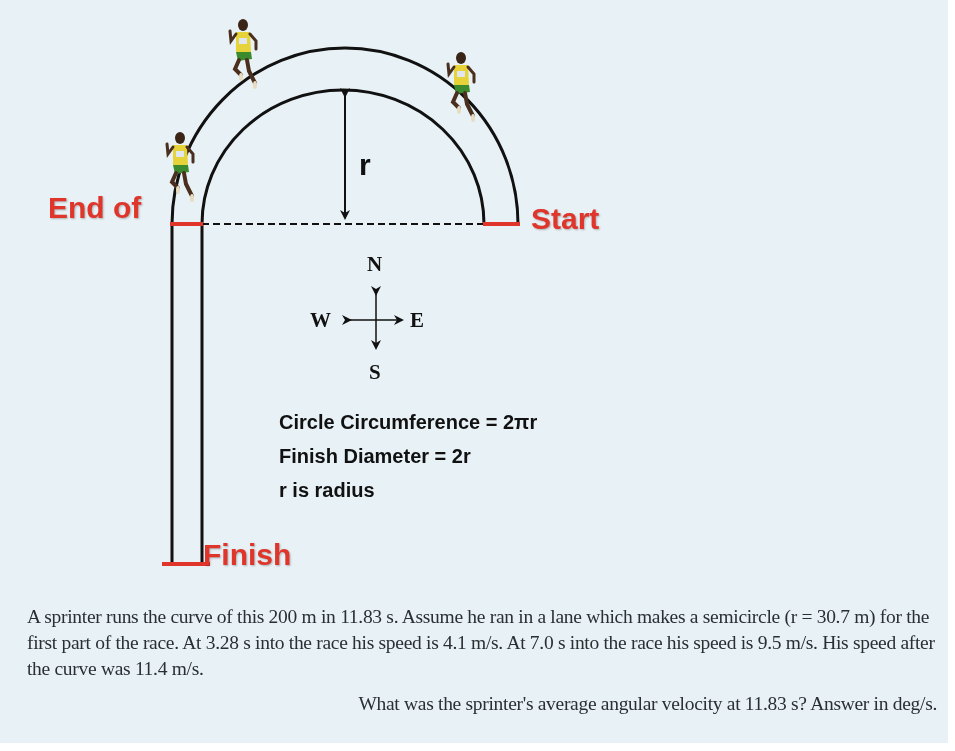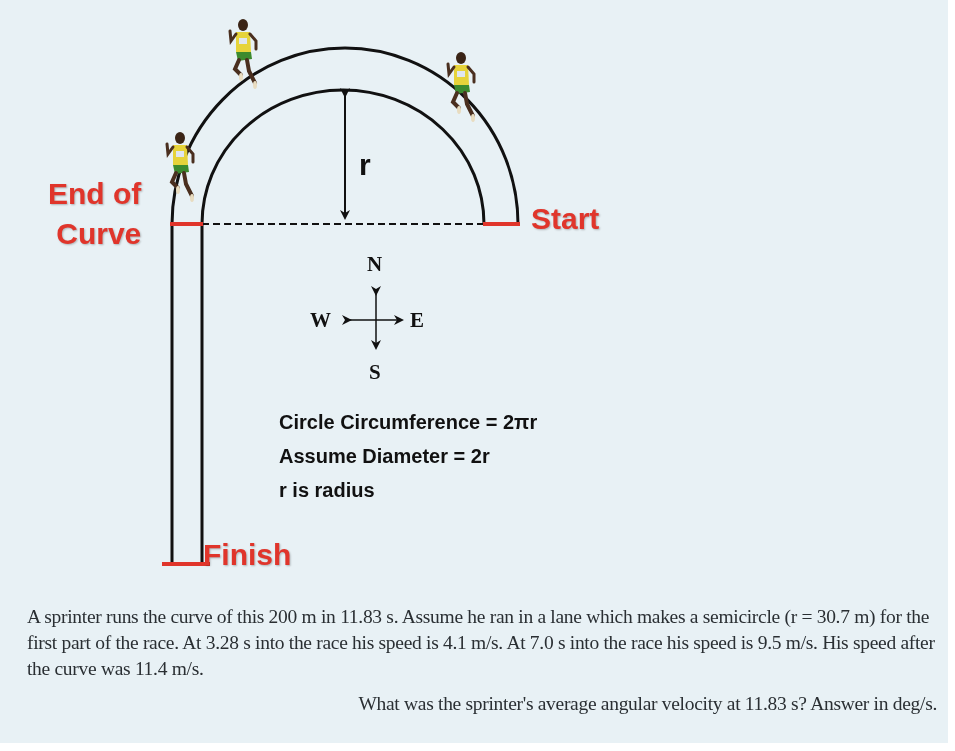--- a/index.html
+++ b/index.html
@@ -61,34 +61,33 @@
   <g>
     <line x1="376" y1="294" x2="376" y2="348" stroke="#111" stroke-width="1.5" marker-start="url(#arrowhead)" marker-end="url(#arrowhead)"></line>
     <line x1="350" y1="320" x2="402" y2="320" stroke="#111" stroke-width="1.5" marker-start="url(#arrowhead)" marker-end="url(#arrowhead)"></line>
   </g>
 
   <use href="#runner" x="243" y="55"></use>
   <use href="#runner" x="461" y="88"></use>
   <use href="#runner" x="180" y="168"></use>
 </svg>
 
-<div class="label-red" style="left:48px; top:174px;text-align:right;">
+<div class="label-red" style="left:48px; top:188px;">
   <div>End of</div>
-  <div>Curve</div>
 </div>
 <div class="label-red" style="left:531px; top:199px;">Start</div>
 <div class="label-red" style="left:203px; top:535px;">Finish</div>
 
 <div class="rlabel">r</div>
 
 <div class="compass" style="left:367px; top:252px;">N</div>
 <div class="compass" style="left:310px; top:308px;">W</div>
 <div class="compass" style="left:410px; top:308px;">E</div>
 <div class="compass" style="left:369px; top:360px;">S</div>
 
 <div class="formula" style="top:405px;">Circle Circumference = 2πr</div>
-<div class="formula" style="top:439px;">Assume Diameter = 2r</div>
+<div class="formula" style="top:439px;">Finish Diameter = 2r</div>
 <div class="formula" style="top:473px;">r is radius</div>
 
 <div class="question">
   <p>A sprinter runs the curve of this 200 m in 11.83 s. Assume he ran in a lane which makes a semicircle (r = 30.7 m) for the first part of the race. At 3.28 s into the race his speed is 4.1 m/s. At 7.0 s into the race his speed is 9.5 m/s. His speed after the curve was 11.4 m/s.</p>
   <p class="ask">What was the sprinter's average angular velocity at 11.83 s? Answer in deg/s.</p>
 </div>
 
 </body></html>

